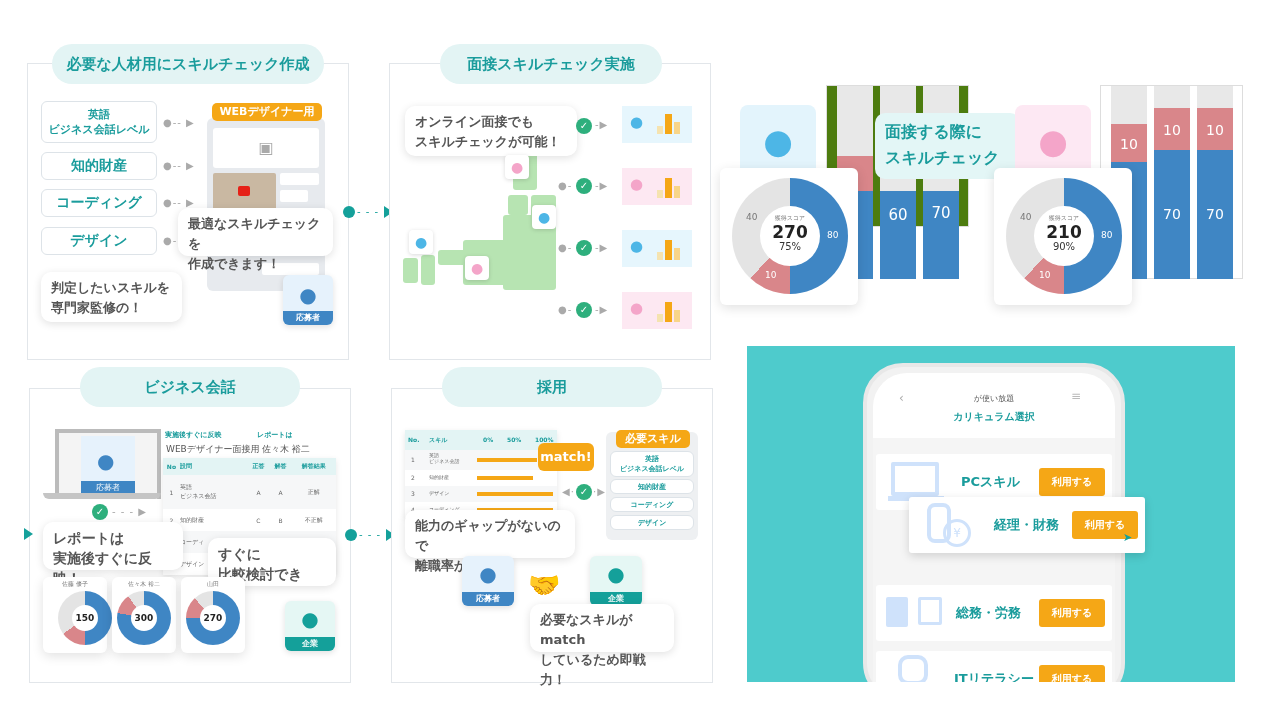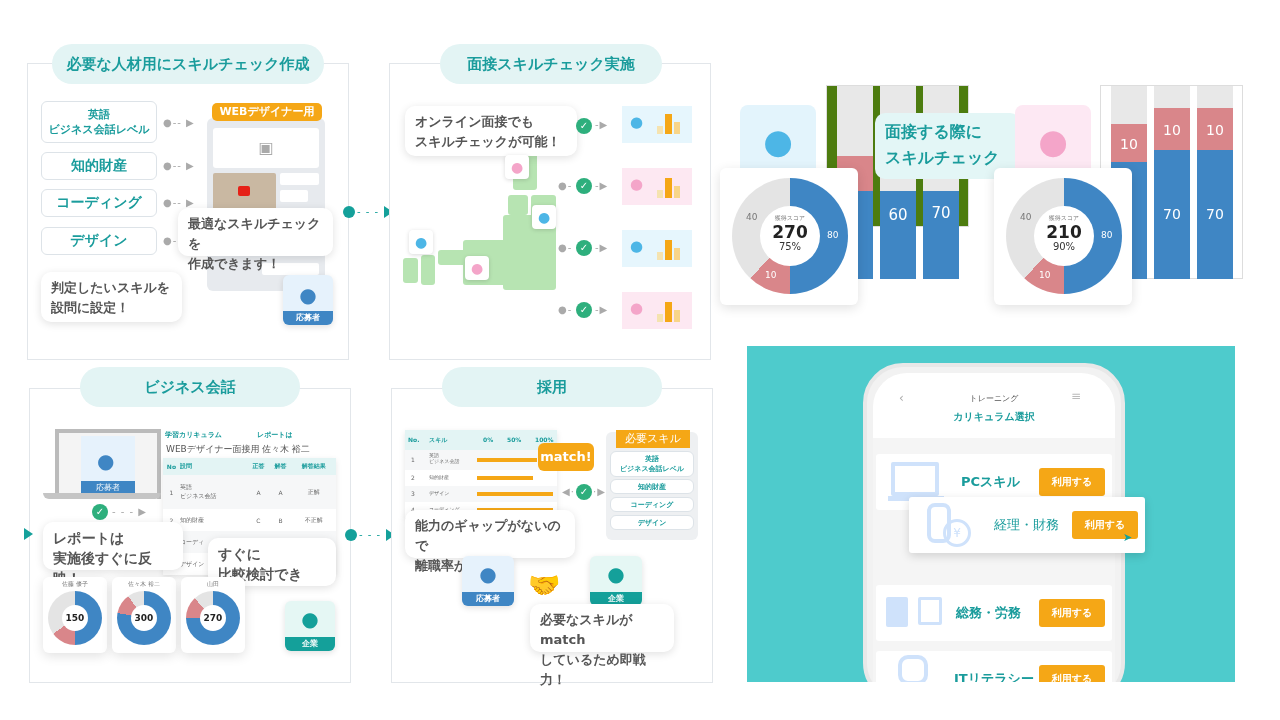--- a/index.html
+++ b/index.html
@@ -42,21 +42,21 @@
     <div class="abs" style="left:25px;top:13px;width:12px;height:10px;background:#e62117;border-radius:2px"></div>
   </div>
   <div class="abs" style="left:73px;top:55px;width:39px;height:12px;background:#fff;border-radius:2px"></div>
   <div class="abs" style="left:73px;top:72px;width:28px;height:12px;background:#fff;border-radius:2px"></div>
   <div class="abs" style="left:55px;top:145px;width:57px;height:12px;background:#fff;border-radius:2px"></div>
 </div>
 <div class="abs" style="left:212px;top:103px;width:110px;height:18px;background:#f5a716;color:#fff;font-size:11px;font-weight:bold;text-align:center;line-height:18px;border-radius:5px">WEBデザイナー用</div>
 <div class="bubble" style="left:178px;top:208px;width:155px;height:48px">最適なスキルチェックを
 作成できます！</div>
 <div class="bubble" style="left:41px;top:272px;width:141px;height:50px">判定したいスキルを
-設問に設定！</div>
+専門家監修の！</div>
 <div class="avatar-card" style="left:283px;top:275px;width:50px;height:50px;background:#e6f2fc">
   <div style="margin-top:8px;color:#3f86c4;font-size:20px">●</div>
   <div class="lbl" style="background:#3f86c4">応募者</div>
 </div>
 <div class="dot" style="left:343px;top:206px"></div>
 <div class="conn" style="left:357px;top:206px;color:#14a09a">- - -</div>
 <div class="tri" style="left:384px;top:206px"></div>
 
 <div class="panel" style="left:389px;top:63px;width:322px;height:297px"></div>
 <div class="pill" style="left:440px;top:44px;width:222px">面接スキルチェック実施</div>
@@ -178,21 +178,21 @@
 <div class="pill" style="left:80px;top:367px;width:220px">ビジネス会話</div>
 <div class="tri" style="left:24px;top:528px"></div>
 <div class="abs" style="left:55px;top:429px;width:106px;height:70px;border:4px solid #bbb;border-bottom:none;background:#f4f4f4">
   <div class="abs" style="left:22px;top:3px;width:54px;height:60px;background:#e6f2fc"></div>
   <div class="abs" style="left:38px;top:16px;color:#3f86c4;font-size:20px">●</div>
   <div class="abs" style="left:22px;top:48px;width:54px;height:13px;background:#3f86c4;color:#fff;font-size:8px;text-align:center;line-height:13px">応募者</div>
 </div>
 <div class="abs" style="left:43px;top:493px;width:118px;height:6px;background:#c5c5c5;border-radius:0 0 6px 6px"></div>
 <div class="check" style="left:92px;top:504px">✓</div>
 <div class="conn" style="left:112px;top:506px">- - - ▶</div>
-<div class="abs small" style="left:165px;top:430px;color:#1a9c9c;font-weight:bold">学習カリキュラム</div>
+<div class="abs small" style="left:165px;top:430px;color:#1a9c9c;font-weight:bold">実施後すぐに反映</div>
 <div class="abs small" style="left:257px;top:430px;color:#1a9c9c;font-weight:bold">レポートは</div>
 <div class="abs" style="left:166px;top:443px;font-size:9px;color:#555">WEBデザイナー面接用</div>
 <div class="abs" style="left:262px;top:443px;font-size:9px;color:#555">佐々木 裕二</div>
 <div class="abs" style="left:163px;top:458px;width:173px;background:#fff;box-shadow:0 2px 6px rgba(0,0,0,.1)">
   <table style="width:100%;font-size:6px;color:#666;text-align:center">
     <tbody>
         <tr style="background:#e3f4f4;color:#1a9c9c;height:17px;font-weight:bold">
       <td>No</td>
           <td style="text-align:left">設問</td>
           <td>正答</td>
@@ -231,21 +231,21 @@
   </tbody>
     </table>
 </div>
 <div class="bubble" style="left:43px;top:522px;width:140px;height:48px;font-size:14px">レポートは
 実施後すぐに反映！</div>
 <div class="bubble" style="left:208px;top:538px;width:128px;height:48px;font-size:14px">すぐに
 比較検討できる！</div>
 
 <div class="donut-card" style="left:43px;top:577px;width:64px;height:76px">
   <div class="abs small" style="left:0;right:0;top:3px;text-align:center;font-size:6px">佐藤 優子</div>
-  <div class="abs" style="left:5px;top:14px;width:54px;height:54px;border-radius:50%;background:conic-gradient(#3f86c4 0 50%,#d9868a 50% 65%,#e4e4e4 65%)">
+  <div class="abs" style="left:15px;top:14px;width:54px;height:54px;border-radius:50%;background:conic-gradient(#3f86c4 0 50%,#d9868a 50% 65%,#e4e4e4 65%)">
     <div class="abs" style="left:14px;top:14px;width:26px;height:26px;border-radius:50%;background:#fff;text-align:center;font-size:9px;font-weight:bold;color:#222;line-height:26px">150</div>
     </div>
 </div>
 <div class="donut-card" style="left:112px;top:577px;width:64px;height:76px">
   <div class="abs small" style="left:0;right:0;top:3px;text-align:center;font-size:6px">佐々木 裕二</div>
   <div class="abs" style="left:5px;top:14px;width:54px;height:54px;border-radius:50%;background:conic-gradient(#3f86c4 0 78%,#d9868a 78% 90%,#e4e4e4 90%)">
     <div class="abs" style="left:14px;top:14px;width:26px;height:26px;border-radius:50%;background:#fff;text-align:center;font-size:9px;font-weight:bold;color:#222;line-height:26px">300</div>
     </div>
 </div>
 <div class="donut-card" style="left:181px;top:577px;width:64px;height:76px">
@@ -292,21 +292,21 @@
       <span class="abs" style="left:6px;top:4px">4</span>
       <span class="abs" style="left:24px;top:4px;font-size:5px">コーディング</span>
       <div class="abs" style="left:72px;top:6px;width:76px;height:4px;background:#f5a716"></div>
     </div>
 </div>
 <div class="abs" style="left:538px;top:443px;width:56px;height:28px;background:#f5a716;color:#fff;font-weight:bold;font-size:13px;text-align:center;line-height:28px;border-radius:6px">match!</div>
 <div class="conn" style="left:562px;top:486px">◀·</div>
 <div class="check" style="left:576px;top:484px">✓</div>
 <div class="conn" style="left:593px;top:486px">·▶</div>
 <div class="abs" style="left:606px;top:432px;width:92px;height:108px;background:#eef0f2;border-radius:6px"></div>
-<div class="abs" style="left:616px;top:430px;width:74px;height:18px;background:#f5a716;color:#fff;font-weight:normal;font-size:11px;text-align:center;line-height:18px;border-radius:0">必要スキル</div>
+<div class="abs" style="left:616px;top:430px;width:74px;height:18px;background:#f5a716;color:#fff;font-weight:bold;font-size:11px;text-align:center;line-height:18px;border-radius:5px">必要スキル</div>
 <div class="skill" style="left:610px;top:451px;width:84px;height:26px;font-size:7px;white-space:pre-line;line-height:10px">英語
 ビジネス会話レベル</div>
 <div class="skill" style="left:610px;top:479px;width:84px;height:15px;font-size:7px">知的財産</div>
 <div class="skill" style="left:610px;top:497px;width:84px;height:15px;font-size:7px">コーディング</div>
 <div class="skill" style="left:610px;top:515px;width:84px;height:15px;font-size:7px">デザイン</div>
 <div class="bubble" style="left:405px;top:510px;width:170px;height:48px">能力のギャップがないので
 離職率が低い！</div>
 <div class="avatar-card" style="left:462px;top:556px;width:52px;height:50px;background:#e6f2fc">
   <div style="margin-top:6px;color:#3f86c4;font-size:20px">●</div>
   <div class="lbl" style="background:#3f86c4">応募者</div>
@@ -317,21 +317,21 @@
   <div class="lbl" style="background:#14a09a">企業</div>
 </div>
 <div class="bubble" style="left:530px;top:604px;width:144px;height:48px">必要なスキルがmatch
 しているため即戦力！</div>
 
 <div class="abs" style="left:747px;top:346px;width:488px;height:336px;background:#4ecbcc;overflow:hidden">
   <div class="abs" style="left:116px;top:17px;width:262px;height:340px;background:#f2f2f2;border-radius:40px;border:4px solid #e8e8e8">
     <div class="abs" style="left:6px;top:6px;width:242px;height:330px;background:#f5f5f5;border-radius:34px 34px 0 0;overflow:hidden">
       <div class="abs" style="left:0;top:0;width:242px;height:65px;background:#fff">
         <div class="abs" style="left:26px;top:18px;color:#aaa;font-size:12px">‹</div>
-        <div class="abs" style="left:0;right:0;top:20px;text-align:center;font-size:8px;color:#555">トレーニング</div>
+        <div class="abs" style="left:0;right:0;top:20px;text-align:center;font-size:8px;color:#555">が使い放題</div>
         <div class="abs" style="left:0;right:0;top:37px;text-align:center;font-size:10px;color:#1a9c9c;font-weight:bold">カリキュラム選択</div>
         <div class="abs" style="left:198px;top:16px;color:#bbb;font-size:12px">≡</div>
       </div>
       <div class="abs" style="left:3px;top:81px;width:236px;height:56px;background:#fff;border-radius:3px">
         <div class="abs" style="left:15px;top:8px;width:48px;height:34px;border:4px solid #cfe2fb;border-radius:2px"></div>
         <div class="abs" style="left:12px;top:42px;width:56px;height:5px;background:#cfe2fb"></div>
         <div class="abs" style="left:85px;top:19px;font-size:13px;font-weight:bold;color:#1a9c9c">PCスキル</div>
         <div class="orange-btn" style="left:163px;top:14px;width:66px;height:28px;line-height:28px;font-size:10px">利用する</div>
       </div>
       <div class="abs" style="left:3px;top:212px;width:236px;height:56px;background:#fff;border-radius:3px">
@@ -343,17 +343,17 @@
       <div class="abs" style="left:3px;top:278px;width:236px;height:56px;background:#fff;border-radius:3px">
         <div class="abs" style="left:22px;top:4px;width:30px;height:30px;border:4px solid #cfe2fb;border-radius:10px"></div>
         <div class="abs" style="left:78px;top:19px;font-size:13px;font-weight:bold;color:#1a9c9c">ITリテラシー</div>
         <div class="orange-btn" style="left:163px;top:14px;width:66px;height:28px;line-height:28px;font-size:10px">利用する</div>
       </div>
     </div>
   </div>
   <div class="abs" style="left:162px;top:151px;width:236px;height:56px;background:#fff;border-radius:3px;box-shadow:0 3px 10px rgba(0,0,0,.15)">
     <div class="abs" style="left:18px;top:6px;width:24px;height:40px;border:4px solid #cfe2fb;border-radius:8px"></div>
     <div class="abs" style="left:34px;top:22px;width:28px;height:28px;border:3px solid #cfe2fb;border-radius:50%;text-align:center;color:#cfe2fb;font-size:12px;line-height:22px">¥</div>
-    <div class="abs" style="left:85px;top:19px;font-size:13px;font-weight:normal;color:#1a9c9c">経理・財務</div>
+    <div class="abs" style="left:85px;top:19px;font-size:13px;font-weight:bold;color:#1a9c9c">経理・財務</div>
     <div class="orange-btn" style="left:163px;top:14px;width:66px;height:28px;line-height:28px;font-size:10px">利用する</div>
     <div class="abs" style="left:214px;top:34px;color:#14a09a;font-size:11px">➤</div>
   </div>
 </div>
 
 </body></html>

